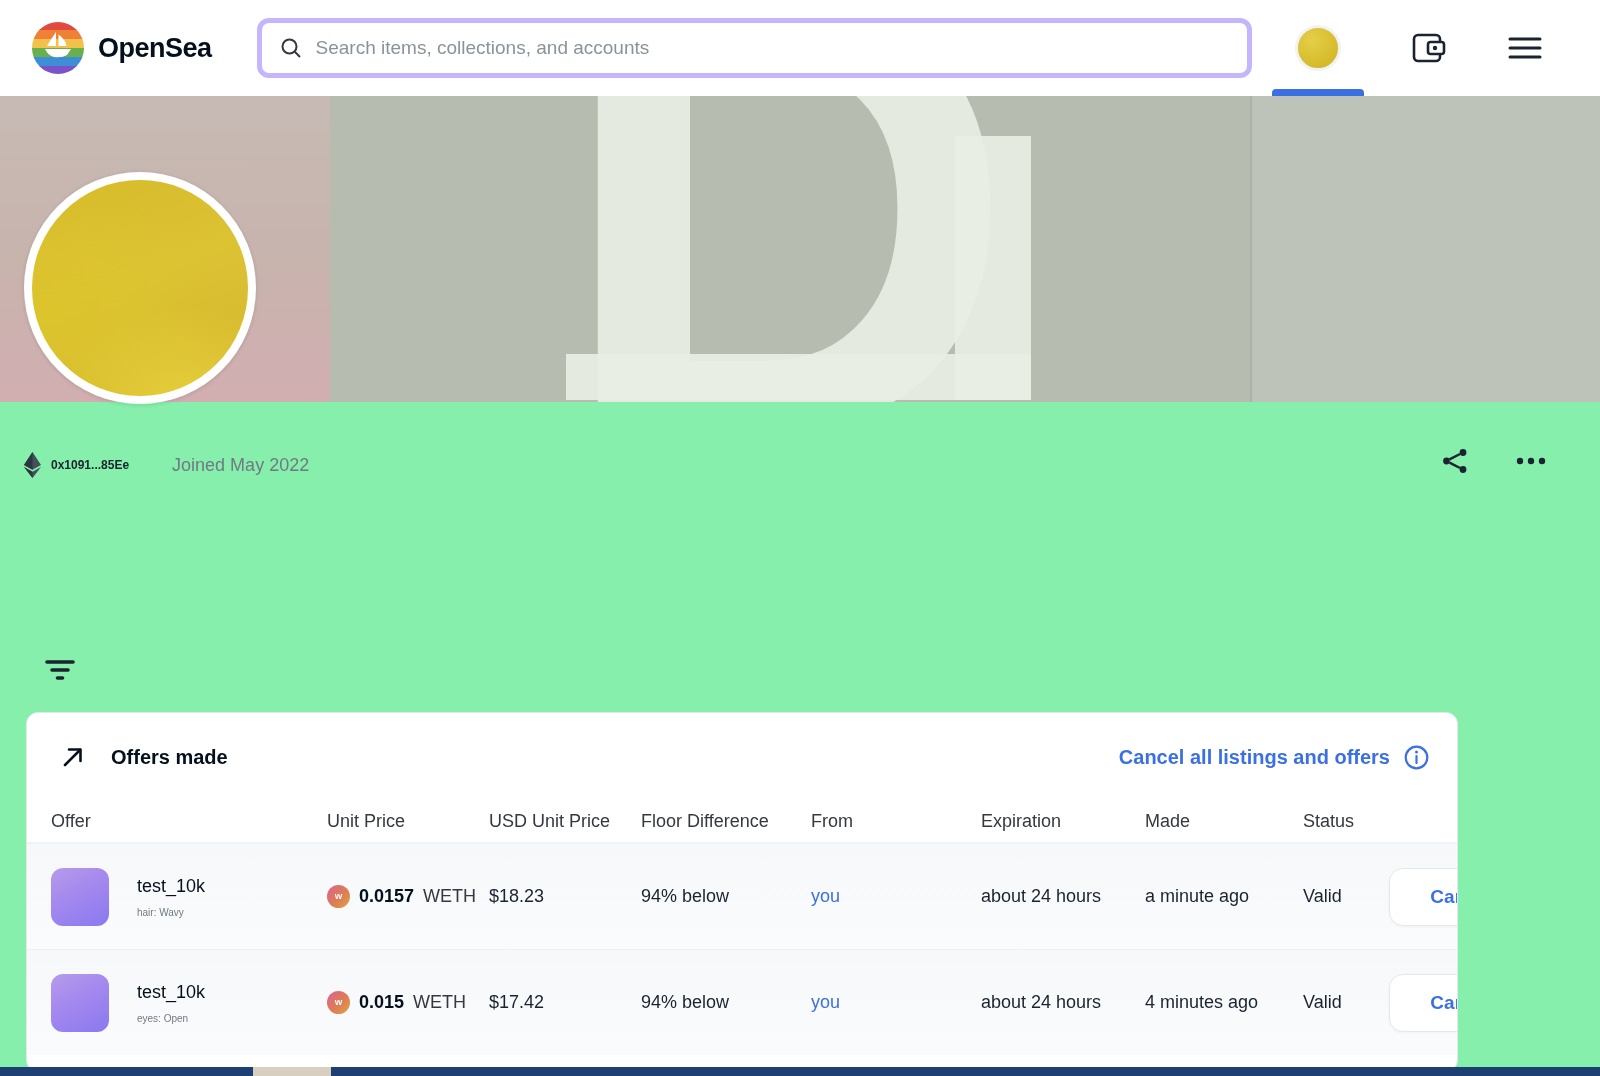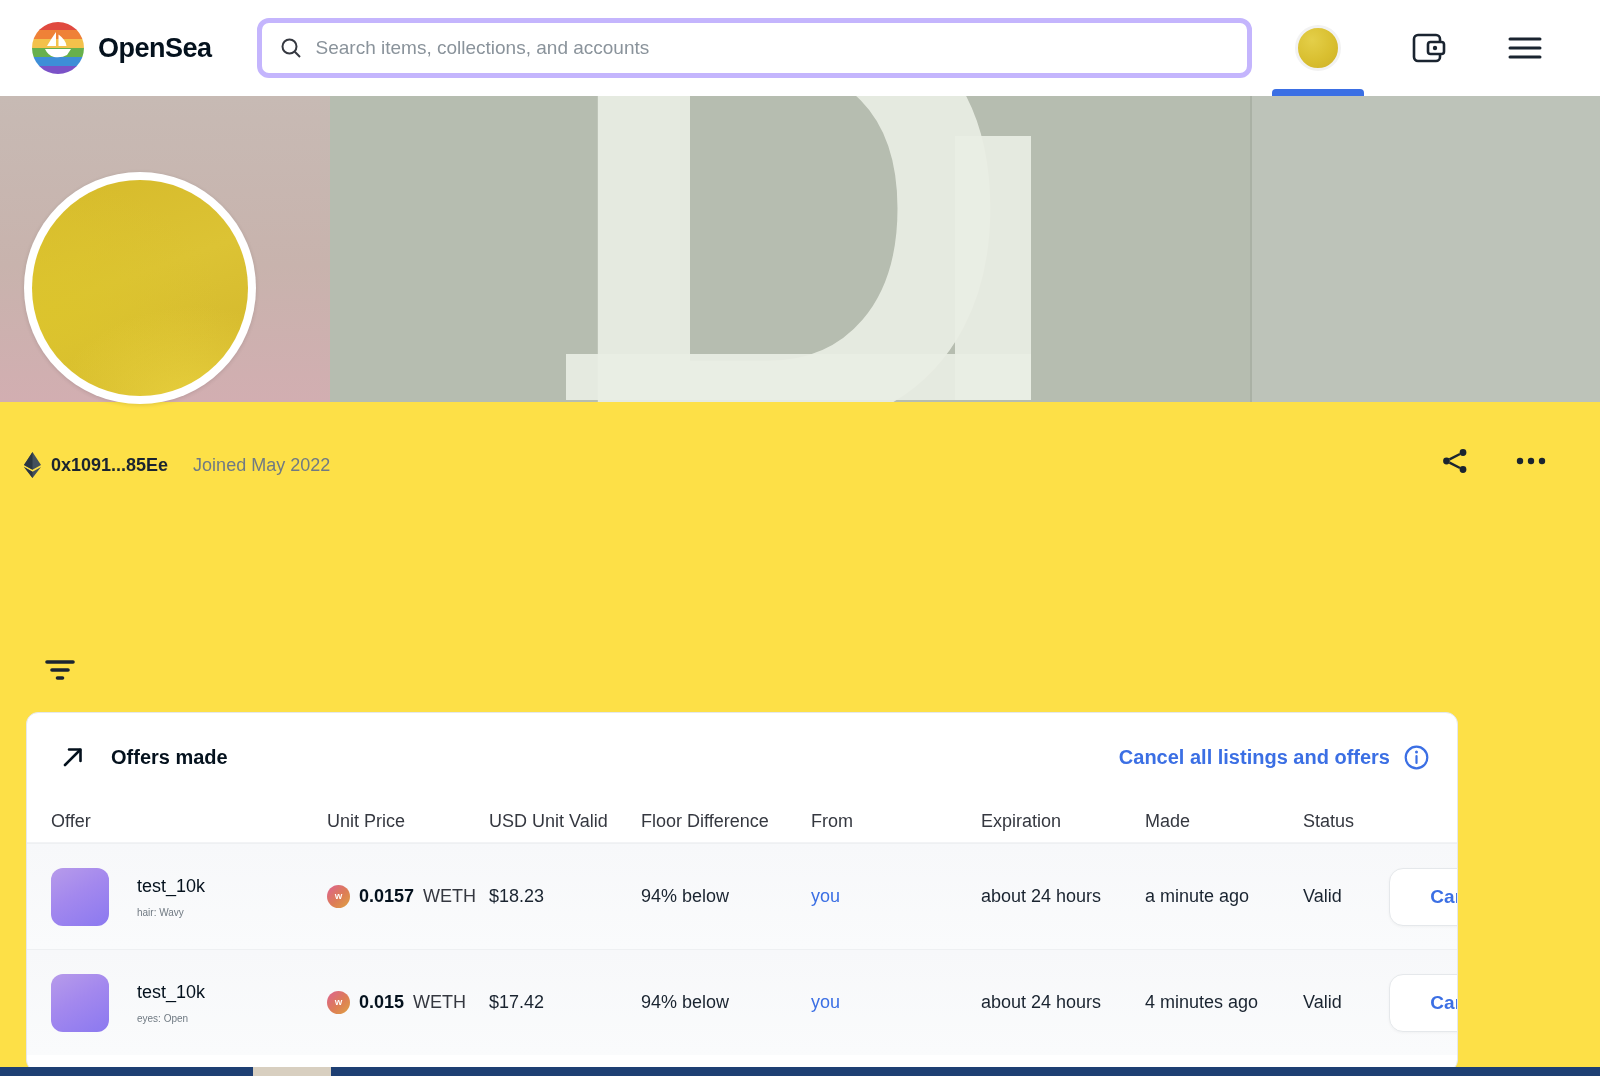--- a/index.html
+++ b/index.html
@@ -1,18 +1,18 @@
 <!DOCTYPE html>
 <html><head>
 <meta charset="utf-8">
 <style>
   * { margin:0; padding:0; box-sizing:border-box; }
   html,body { background:#fff; }
   body { font-family:"Liberation Sans","DejaVu Sans",sans-serif; color:#04111d; }
-  .page { position:relative; width:1600px; height:1076px; overflow:hidden; background:#fde047; }
+  .page { position:relative; width:1600px; height:1076px; overflow:hidden; background:#86efac; }
 
   
   .topnav { position:absolute; top:0; left:0; width:1600px; height:96px; background:#fff;
             display:flex; align-items:center; padding:0 40px 0 32px; z-index:30; }
   .brand { display:flex; align-items:center; gap:14px; cursor:pointer; }
   .logo-circle { width:52px; height:52px; border-radius:50%; position:relative; overflow:hidden;
     background:linear-gradient(180deg,#e04a3f 0%,#e04a3f 16%,#ef8137 16%,#ef8137 33%,#f3c14b 33%,#f3c14b 50%,#67b04c 50%,#67b04c 67%,#3e8ed7 67%,#3e8ed7 84%,#7b52c7 84%); }
   .logo-circle svg { position:absolute; left:10px; top:9px; }
   .brand-name { font-size:27px; font-weight:bold; letter-spacing:-0.5px; color:#04111d; }
   .searchbar { flex:0 0 995px; margin-left:45px; height:60px; border:5px solid #c4b5fd; border-radius:12px;
@@ -43,22 +43,22 @@
     box-shadow:0 1px 4px rgba(0,0,0,0.12); }
   .profile-avatar-inner { width:216px; height:216px; border-radius:50%;
     background:
       radial-gradient(120% 90% at 75% 108%, rgba(235,212,64,0.9) 0%, rgba(235,212,64,0) 55%),
       radial-gradient(130% 100% at 10% 60%, rgba(220,196,44,0.9) 0%, rgba(220,196,44,0) 60%),
       linear-gradient(160deg,#d6ba2a 0%,#dcc334 45%,#d2b52a 100%); }
 
   .profile-head { position:absolute; left:24px; top:430px; width:1552px; }
   .profile-name { font-size:39px; font-weight:bold; letter-spacing:-0.5px; color:#04111d; }
   .profile-meta { display:flex; align-items:center; gap:10px; margin-top:22px; }
-  .wallet-address { font-size:18px; font-weight:600; color:#1a2430; }
-  .joined-date { font-size:18px; color:#707a83; margin-left:15px; }
+  .wallet-address { font-size:12px; font-weight:600; color:#1a2430; }
+  .joined-date { font-size:18px; color:#707a83; margin-left:33px; }
   .profile-actions { position:absolute; right:30px; top:18px; display:flex; align-items:center; gap:48px; }
   .icon-btn { cursor:pointer; display:flex; align-items:center; justify-content:center; }
 
   
   .tabs { position:absolute; left:24px; top:565px; display:flex; align-items:center; gap:64px; }
   .tab { font-size:20px; font-weight:600; color:#707a83; cursor:pointer; display:flex; align-items:center; gap:10px; }
   .tab .count { font-weight:400; color:#707a83; }
   .tab.dark { color:#04111d; font-weight:bold; }
 
   .filter-btn { position:absolute; left:38px; top:648px; width:44px; height:44px; display:flex; align-items:center; justify-content:center; cursor:pointer; }
@@ -212,21 +212,21 @@
           <circle cx="12.5" cy="12.5" r="10.8"></circle>
           <line x1="12.5" y1="11" x2="12.5" y2="18" stroke-linecap="round"></line>
           <circle cx="12.5" cy="7" r="1.5" fill="#3b6fe4" stroke="none"></circle>
         </svg>
       </div>
     </div>
 
     <div class="tgrid thead">
       <div class="th">Offer</div>
       <div class="th">Unit Price</div>
-      <div class="th">USD Unit Valid</div>
+      <div class="th">USD Unit Price</div>
       <div class="th">Floor Difference</div>
       <div class="th">From</div>
       <div class="th">Expiration</div>
       <div class="th">Made</div>
       <div class="th">Status</div>
       <div class="th"></div>
     </div>
 
     <div class="tgrid trow">
       <div class="cell offer-cell">

